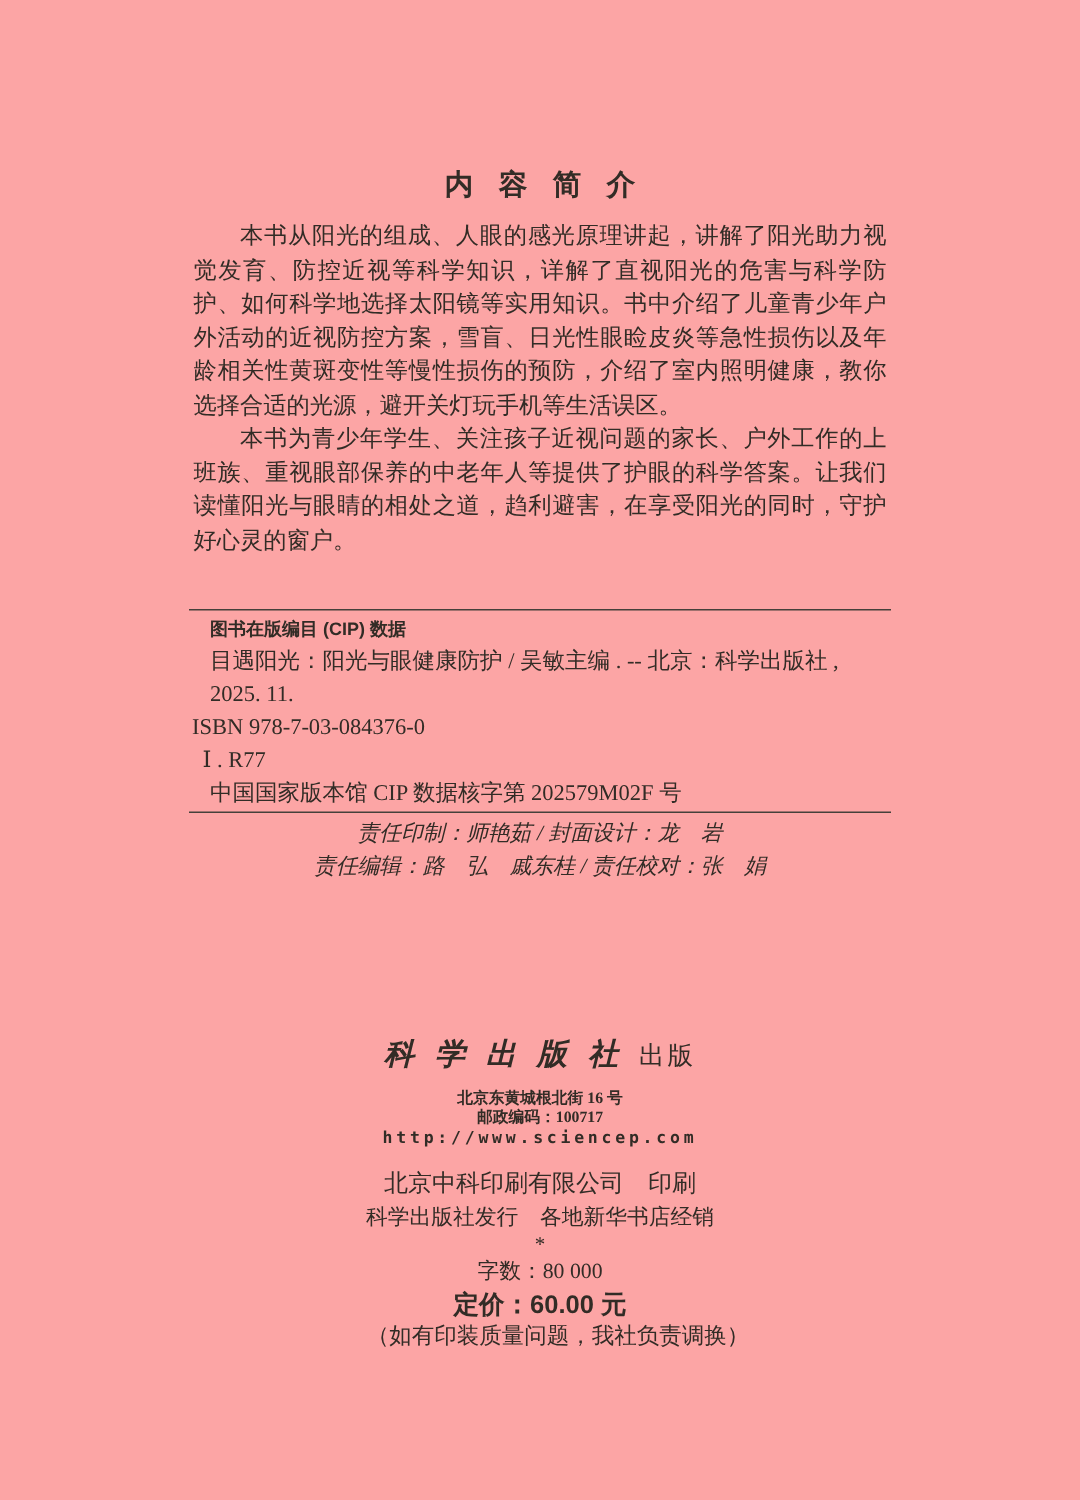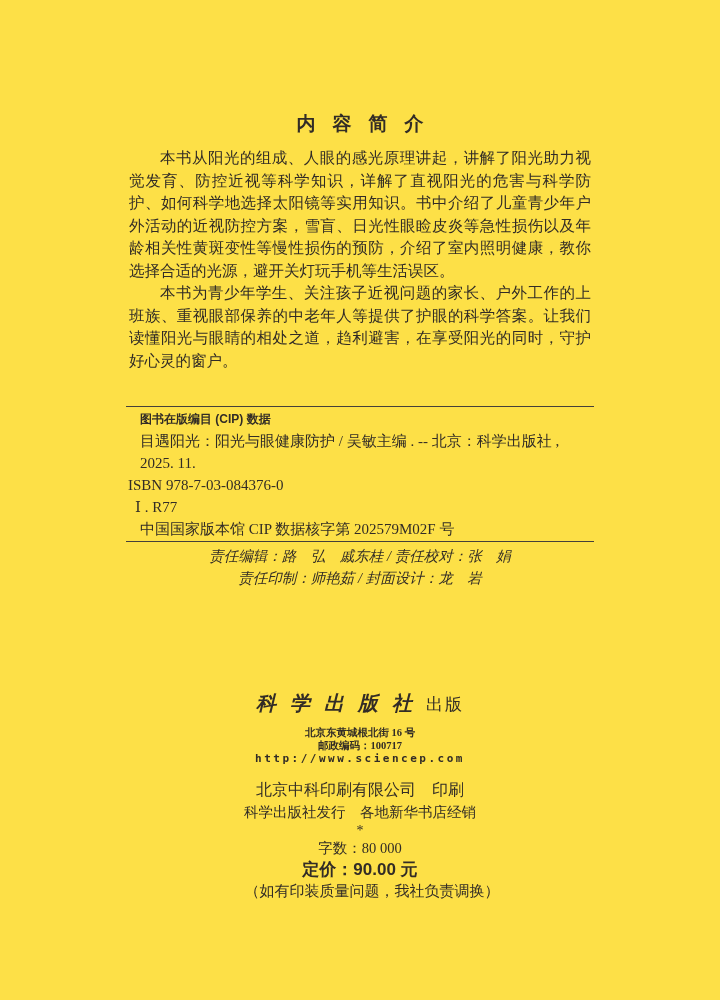--- a/index.html
+++ b/index.html
@@ -1,20 +1,20 @@
 <!DOCTYPE html>
 <html><head>
 <meta charset="utf-8">
 <style>
   html,body{margin:0;padding:0;background:#e8e8e8;}
   .page{
     position:relative;
     width:720px;height:1000px;
     margin:0 auto;
-    background:#fde047;
+    background:#fca5a5;
     color:#322c26;
     font-family:"Liberation Serif","DejaVu Serif",serif;
     overflow:hidden;
   }
   
   .intro-title{
     margin-top:111px;
     text-align:center;
     font-size:19px;
     line-height:26px;
@@ -117,36 +117,36 @@
 
   <div class="cip-box">
     <div class="cip-header">图书在版编目 (CIP) 数据</div>
     <div class="cip-title-line">目遇阳光：阳光与眼健康防护 / 吴敏主编 . -- 北京：科学出版社 , 2025. 11.</div>
     <div class="cip-isbn">ISBN 978-7-03-084376-0</div>
     <div class="cip-class">Ⅰ . R77</div>
     <div class="cip-record">中国国家版本馆 CIP 数据核字第 202579M02F 号</div>
   </div>
 
   <div class="credits">
+    <div>责任印制：师艳茹 / 封面设计：龙　岩</div>
     <div>责任编辑：路　弘　戚东桂 / 责任校对：张　娟</div>
-    <div>责任印制：师艳茹 / 封面设计：龙　岩</div>
   </div>
 
   <div class="pub-block">
     <div class="pub-logo-line">
       <span class="pub-logo">科学出版社</span>
       <span class="pub-suffix">出版</span>
     </div>
     <div class="pub-address">北京东黄城根北街 16 号</div>
     <div class="pub-postcode">邮政编码：100717</div>
     <div class="pub-url">http://www.sciencep.com</div>
   </div>
 
   <div class="print-block">
     <div class="printer-line">北京中科印刷有限公司　印刷</div>
     <div class="distribution-line">科学出版社发行　各地新华书店经销</div>
     <div class="separator-star">*</div>
     <div class="word-count-line">字数：80 000</div>
-    <div class="price-line">定价：90.00 元</div>
+    <div class="price-line">定价：60.00 元</div>
     <div class="quality-note">（如有印装质量问题，我社负责调换）</div>
   </div>
 
 </div>
 
 </body></html>

